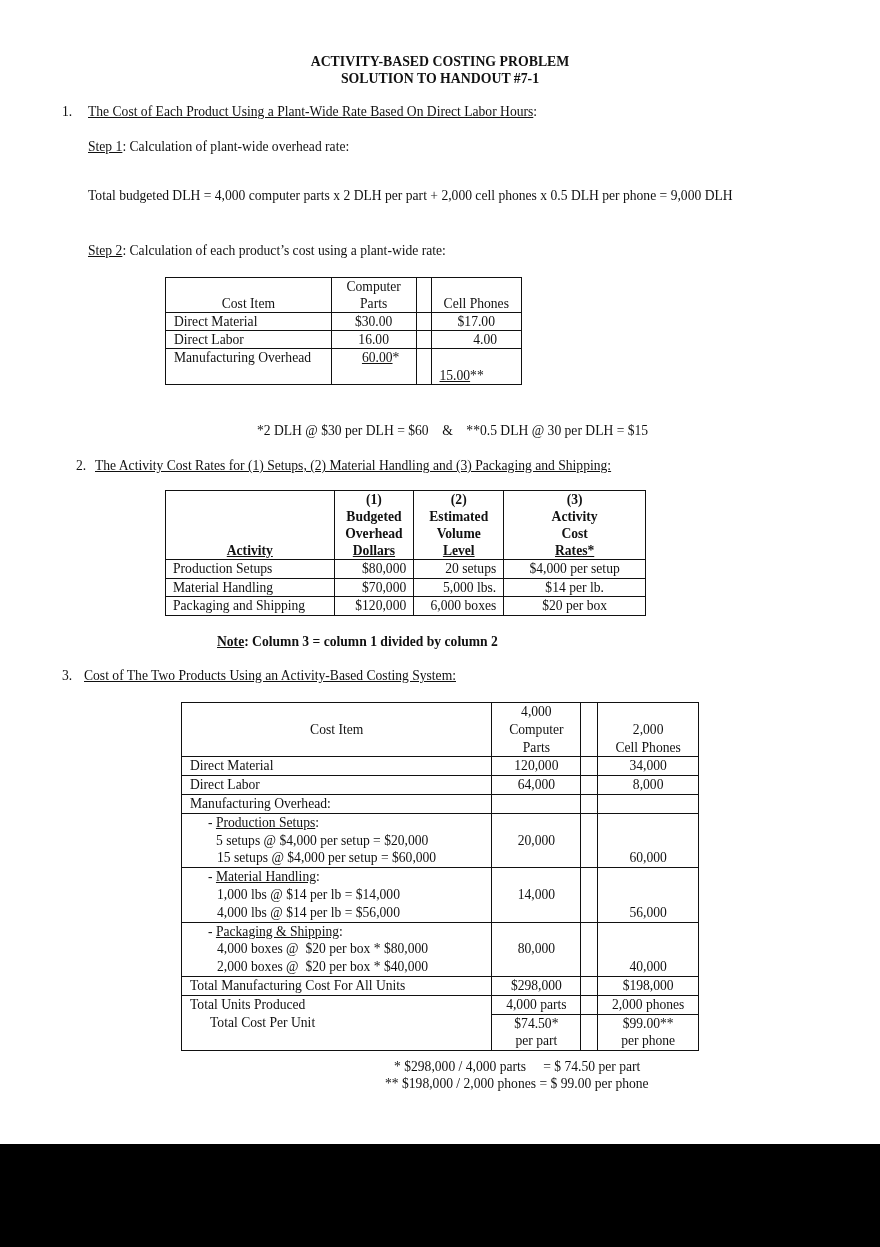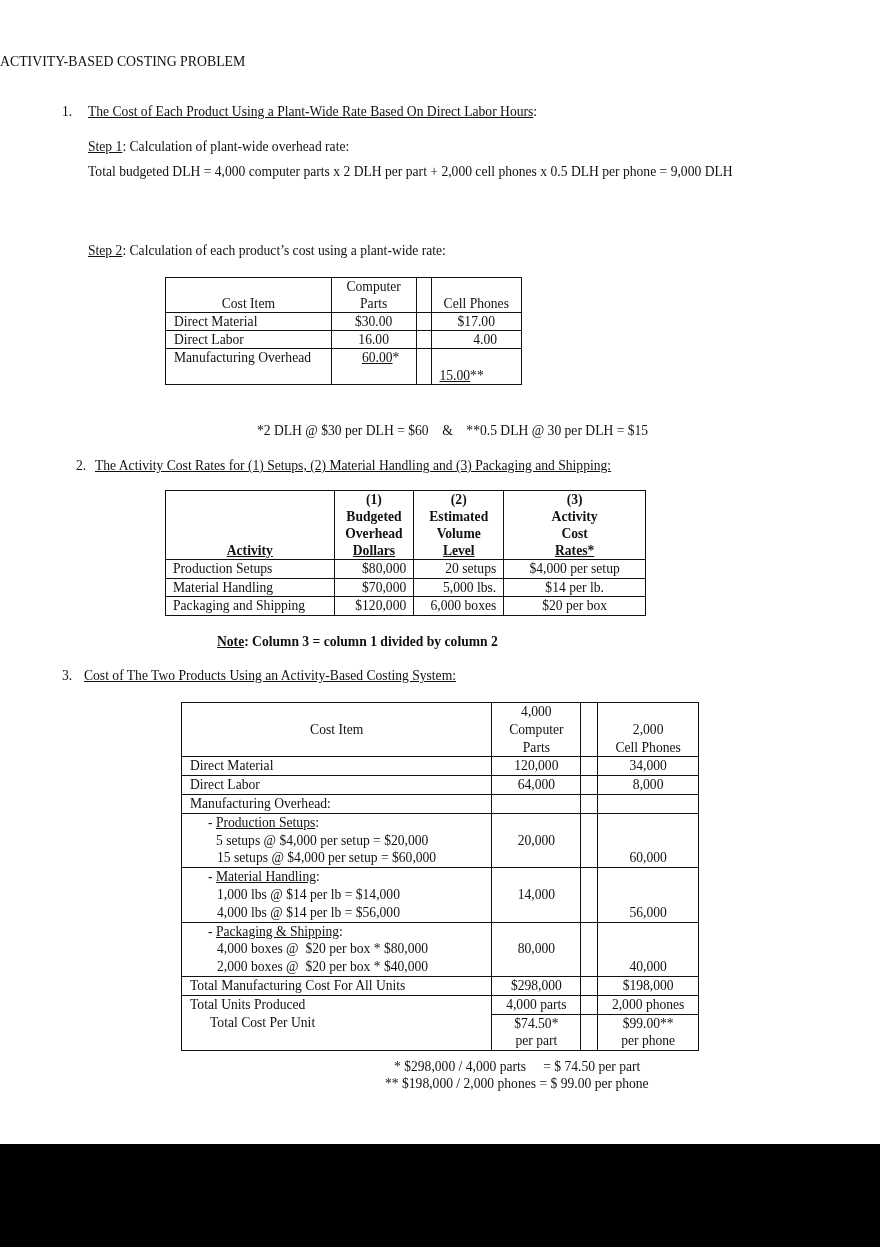--- a/index.html
+++ b/index.html
@@ -3,21 +3,21 @@
 <meta charset="utf-8">
 <style>
   html, body { margin: 0; padding: 0; }
   body {
     width: 880px; height: 1247px; background: #ffffff; position: relative; overflow: hidden;
     font-family: "Liberation Serif", "DejaVu Serif", serif; color: #111; font-size: 13.6px;
   }
   .page { position: absolute; left: 0; top: 0; width: 880px; height: 1144px; background: #fff; }
   .black-band { position: absolute; left: 0; top: 1144px; width: 880px; height: 103px; background: #000; }
   .abs { position: absolute; white-space: nowrap; line-height: 16px; }
-  .title { font-weight: normal; text-align: left; left: 0; width: 880px; font-size: 13.8px; }
+  .title { font-weight: bold; text-align: center; left: 0; width: 880px; font-size: 13.8px; }
   .u { text-decoration: underline; }
   .num { display: inline-block; width: 26px; }
 
   table { border-collapse: collapse; position: absolute; font-size: 13.6px; line-height: 17px; }
   td, th { border: 1.3px solid #111; padding: 0 6px; vertical-align: bottom; font-weight: normal; }
   .c { text-align: center; }
   .r { text-align: right; }
 
   
   #t1 { left: 165px; top: 277px; width: 357px; }
@@ -39,30 +39,31 @@
   .ind1 { padding-left: 18px; display: block; }
   .ind2 { padding-left: 26px; display: block; }
   .ind3 { padding-left: 18px; display: block; }
 </style>
 </head>
 <body>
 
 <div class="page">
 
   <div class="abs title" style="top:54px;">ACTIVITY-BASED COSTING PROBLEM</div>
+  <div class="abs title" style="top:71px;">SOLUTION TO HANDOUT  #7-1</div>
 
   <div class="abs" style="left:62px; top:104px;">
     <span class="num">1.</span><span class="u">The Cost of Each Product Using a Plant-Wide Rate Based On Direct Labor Hours</span><span>:</span>
   </div>
 
   <div class="abs" style="left:88px; top:139px;">
     <span class="u">Step 1</span><span>:  Calculation of plant-wide overhead rate:</span>
   </div>
 
-  <div class="abs" style="left:88px; top:164px;">Total budgeted DLH = 4,000 computer parts x 2 DLH per part + 2,000 cell phones x 0.5 DLH per phone = 9,000 DLH</div>
+  <div class="abs" style="left:88px; top:188px;">Total budgeted DLH = 4,000 computer parts x 2 DLH per part + 2,000 cell phones x 0.5 DLH per phone = 9,000 DLH</div>
 
   <div class="abs" style="left:88px; top:243px;">
     <span class="u">Step 2</span><span>:  Calculation of each product’s cost using a plant-wide rate:</span>
   </div>
 
   <table id="t1">
     <tbody>
         <tr style="height:35px;">
       <td class="c c1">Cost Item</td>
       <td class="c c2"><span>Computer</span><br><span>Parts</span></td>

